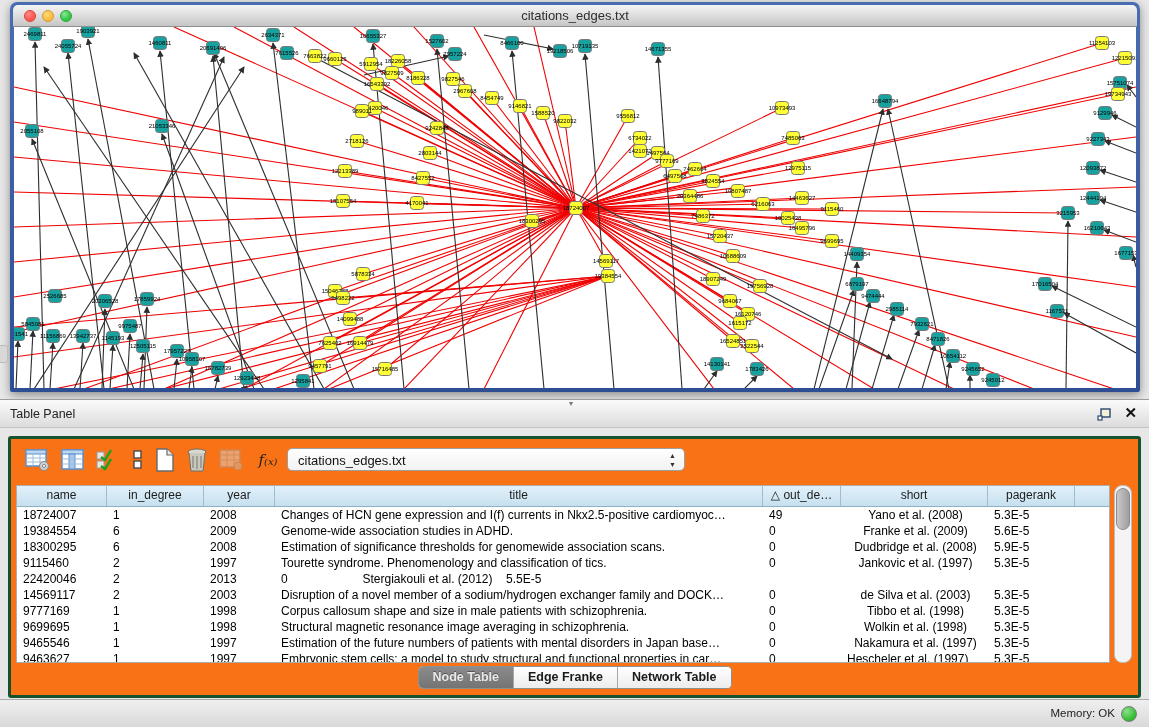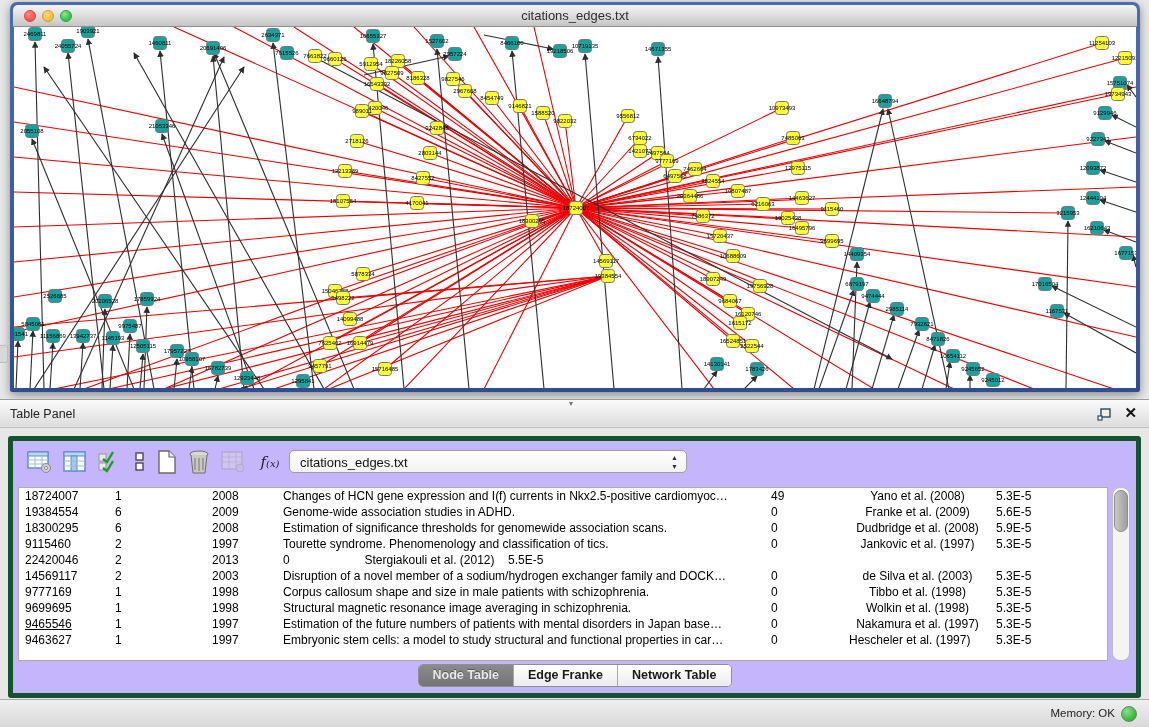--- a/index.html
+++ b/index.html
@@ -20,21 +20,21 @@
   #edge-nub{position:absolute;left:0;top:345px;width:7px;height:16px;background:#d8d8d8;border:1px solid #bcbcbc;border-left:none;border-radius:0 3px 3px 0;}
 
   
   #panel-header{position:absolute;top:399px;left:0;width:100%;height:29px;background:linear-gradient(#fbfbfb,#dcdcdc);border-top:1px solid #9d9d9d;border-bottom:1px solid #c2c2c2;box-sizing:border-box;}
   #panel-title{position:absolute;left:10px;top:7px;font-size:12.5px;color:#222;}
   #split-handle{position:absolute;left:565px;top:0px;width:12px;height:7px;color:#777;font-size:8px;line-height:7px;text-align:center;}
   #float-icon{position:absolute;right:38px;top:7px;width:14px;height:13px;}
   #close-icon{position:absolute;right:12px;top:5px;font-size:15px;font-weight:bold;color:#111;line-height:16px;}
 
   #panel-body{position:absolute;top:428px;left:0;right:0;bottom:27px;background:#e7e7e7;}
-  #table-container{position:absolute;left:8px;top:8px;right:8px;bottom:2px;background:#c4b5fd;border:5px solid #14532d;border-radius:3px;}
+  #table-container{position:absolute;left:8px;top:8px;right:8px;bottom:2px;background:#f97316;border:3px solid #14532d;border-radius:3px;}
 
   
   #table-toolbar{position:absolute;left:0;top:0;right:0;height:42px;}
   .tb-btn{position:absolute;top:7px;width:28px;height:28px;border:none;background:transparent;padding:0;cursor:default;}
   .tb-btn svg{display:block;margin:auto;}
   #fx-label{font-family:"DejaVu Serif",serif;font-style:italic;font-size:15px;color:#222;}
   #fx-label small{font-size:10px;}
   #table-selector{position:absolute;left:276px;top:9px;width:398px;height:23px;background:linear-gradient(#ffffff,#f2f2f2);border:1px solid #9f9f9f;border-radius:5px;box-sizing:border-box;}
   #table-selector .sel-text{position:absolute;left:10px;top:4px;font-size:13px;color:#111;}
   #table-selector .sel-arrows{position:absolute;right:8px;top:2px;font-size:9px;color:#333;line-height:9px;text-align:center;}
@@ -802,20 +802,29 @@
       <div id="table-selector" role="combobox">
         <span class="sel-text">citations_edges.txt</span>
         <span class="sel-arrows">
           <span style="display:block;font-size:7px">▲</span>
           <span style="display:block;font-size:7px">▼</span>
         </span>
       </div>
     </div>
 
     <div id="data-table">
+      <div id="thead">
+          <div class="th" style="width: 90px;">name</div>
+          <div class="th" style="width: 97px;">in_degree</div>
+          <div class="th" style="width: 71px;">year</div>
+          <div class="th" style="width: 488px;">title</div>
+          <div class="th" style="width: 78px;">△ out_de…</div>
+          <div class="th" style="width: 147px;">short</div>
+          <div class="th" style="width: 87px;">pagerank</div>
+        </div>
       <div id="tbody">
           <div class="tr">
             <div class="td" style="width: 90px;">18724007</div>
             <div class="td" style="width: 97px;">1</div>
             <div class="td" style="width: 71px;">2008</div>
             <div class="td" style="width: 488px;">Changes of HCN gene expression and I(f) currents in Nkx2.5-positive cardiomyoc…</div>
             <div class="td" style="width: 78px;">49</div>
             <div class="td" style="width: 147px; text-align: center;">Yano et al. (2008)</div>
             <div class="td" style="width: 87px;">5.3E-5</div>
           </div>
@@ -875,21 +884,21 @@
           <div class="tr">
             <div class="td" style="width: 90px;">9699695</div>
             <div class="td" style="width: 97px;">1</div>
             <div class="td" style="width: 71px;">1998</div>
             <div class="td" style="width: 488px;">Structural magnetic resonance image averaging in schizophrenia.</div>
             <div class="td" style="width: 78px;">0</div>
             <div class="td" style="width: 147px; text-align: center;">Wolkin et al. (1998)</div>
             <div class="td" style="width: 87px;">5.3E-5</div>
           </div>
           <div class="tr">
-            <div class="td" style="width: 90px; text-decoration: underline;">9465546</div>
+            <div class="td" style="width: 90px;">9465546</div>
             <div class="td" style="width: 97px;">1</div>
             <div class="td" style="width: 71px;">1997</div>
             <div class="td" style="width: 488px;">Estimation of the future numbers of patients with mental disorders in Japan base…</div>
             <div class="td" style="width: 78px;">0</div>
             <div class="td" style="width: 147px; text-align: center;">Nakamura et al. (1997)</div>
             <div class="td" style="width: 87px;">5.3E-5</div>
           </div>
           <div class="tr">
             <div class="td" style="width: 90px;">9463627</div>
             <div class="td" style="width: 97px;">1</div>

